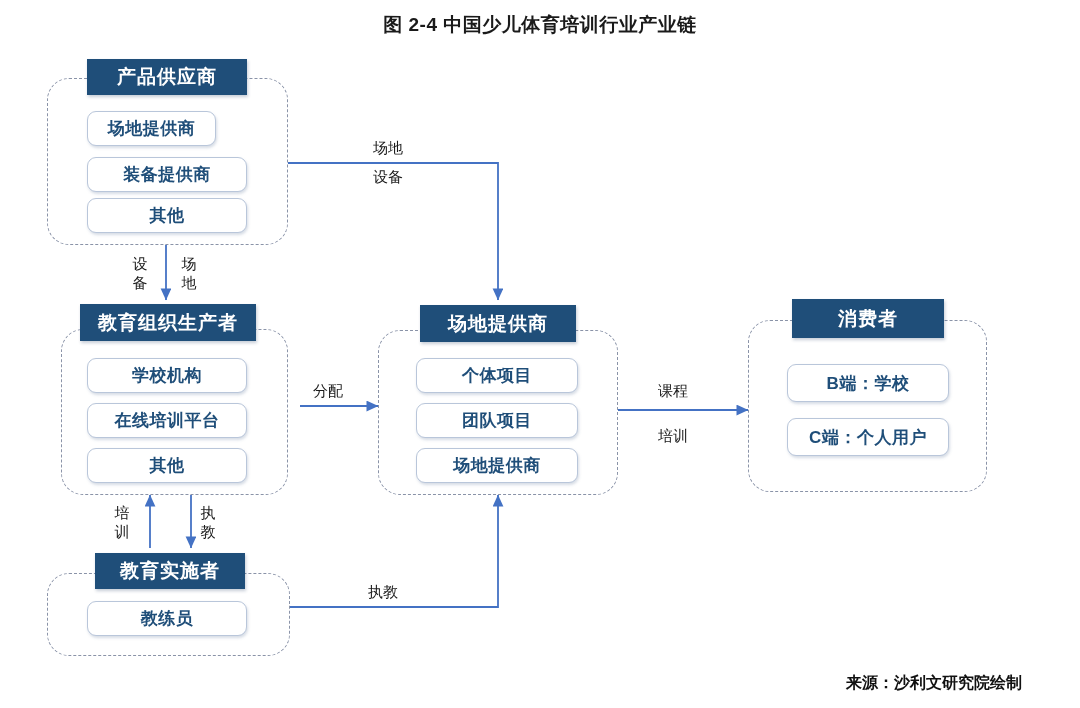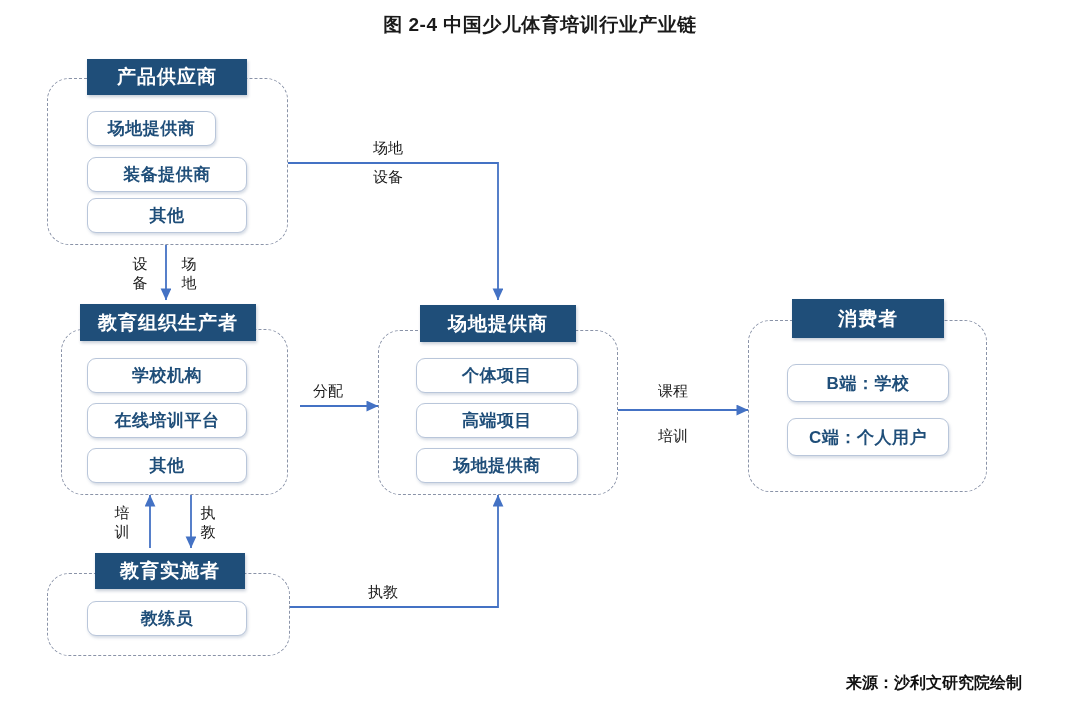--- a/index.html
+++ b/index.html
@@ -146,21 +146,21 @@
   <div class="item" style="left:87px; top:403px; width:160px; height:35px;">在线培训平台</div>
   <div class="item" style="left:87px; top:448px; width:160px; height:35px;">其他</div>
 
   <div class="group" style="left:47px; top:573px; width:243px; height:83px;"></div>
   <div class="group-header" style="left:95px; top:553px; width:150px; height:36px;">教育实施者</div>
   <div class="item" style="left:87px; top:601px; width:160px; height:35px;">教练员</div>
 
   <div class="group" style="left:378px; top:330px; width:240px; height:165px;"></div>
   <div class="group-header" style="left:420px; top:305px; width:156px; height:37px;">场地提供商</div>
   <div class="item" style="left:416px; top:358px; width:162px; height:35px;">个体项目</div>
-  <div class="item" style="left:416px; top:403px; width:162px; height:35px;">高端项目</div>
+  <div class="item" style="left:416px; top:403px; width:162px; height:35px;">团队项目</div>
   <div class="item" style="left:416px; top:448px; width:162px; height:35px;">场地提供商</div>
 
   <div class="group" style="left:748px; top:320px; width:239px; height:172px;"></div>
   <div class="group-header" style="left:792px; top:299px; width:152px; height:39px;font-family:Liberation Serif, serif;">消费者</div>
   <div class="item" style="left:787px; top:364px; width:162px; height:38px;">B端：学校</div>
   <div class="item" style="left:787px; top:418px; width:162px; height:38px;">C端：个人用户</div>
 
   <div class="conn-label" style="left:373px; top:139px;">场地</div>
   <div class="conn-label" style="left:373px; top:168px;">设备</div>
 

